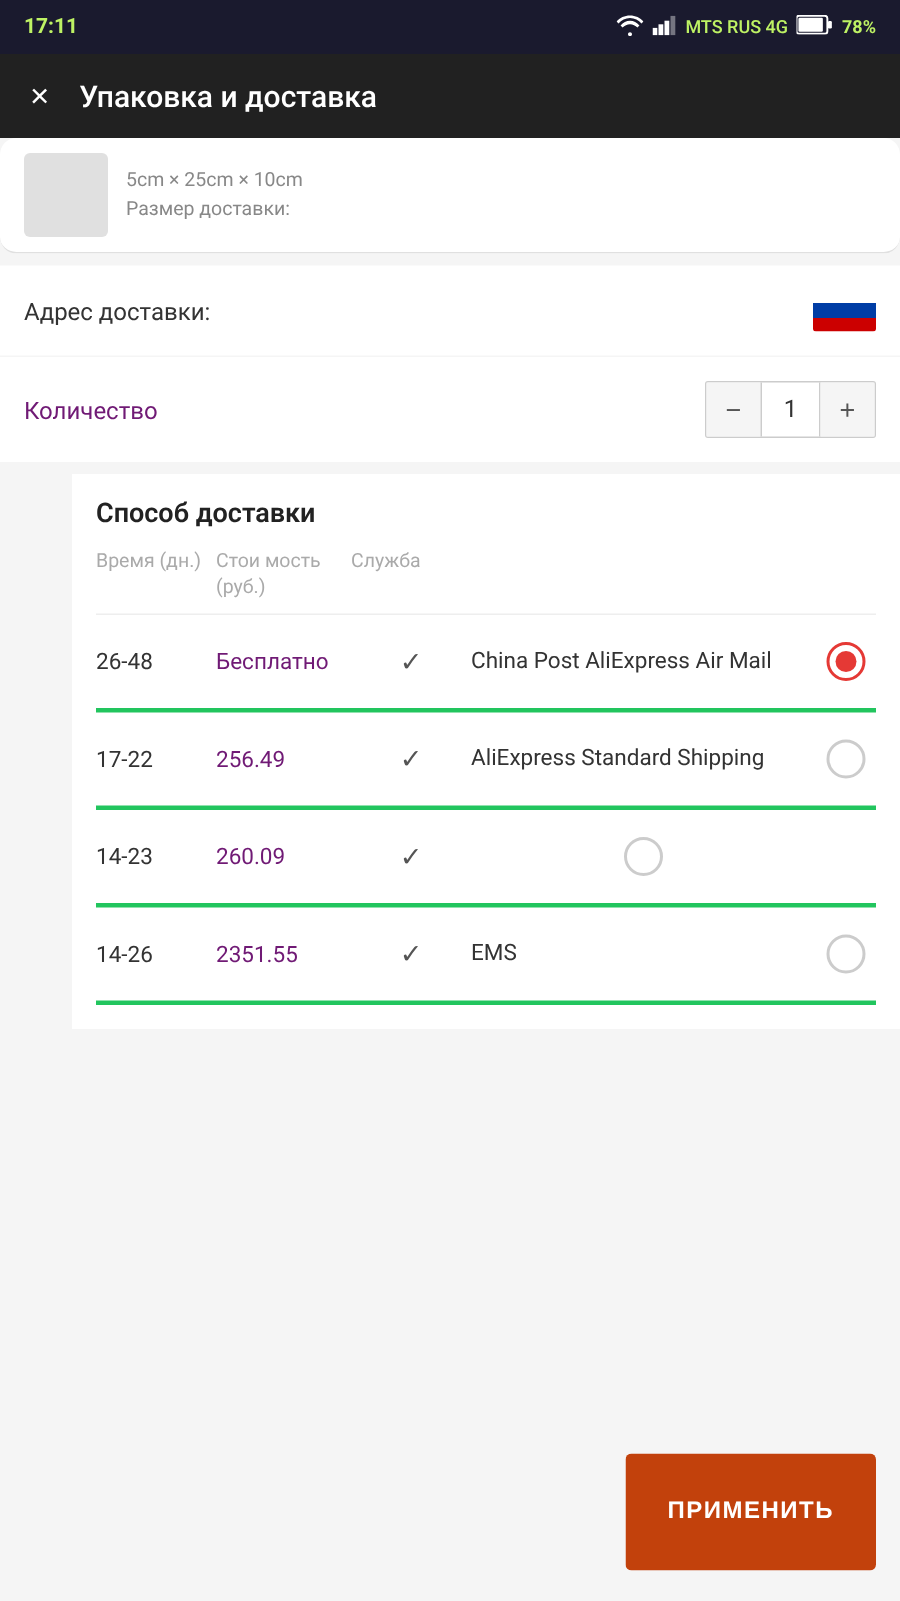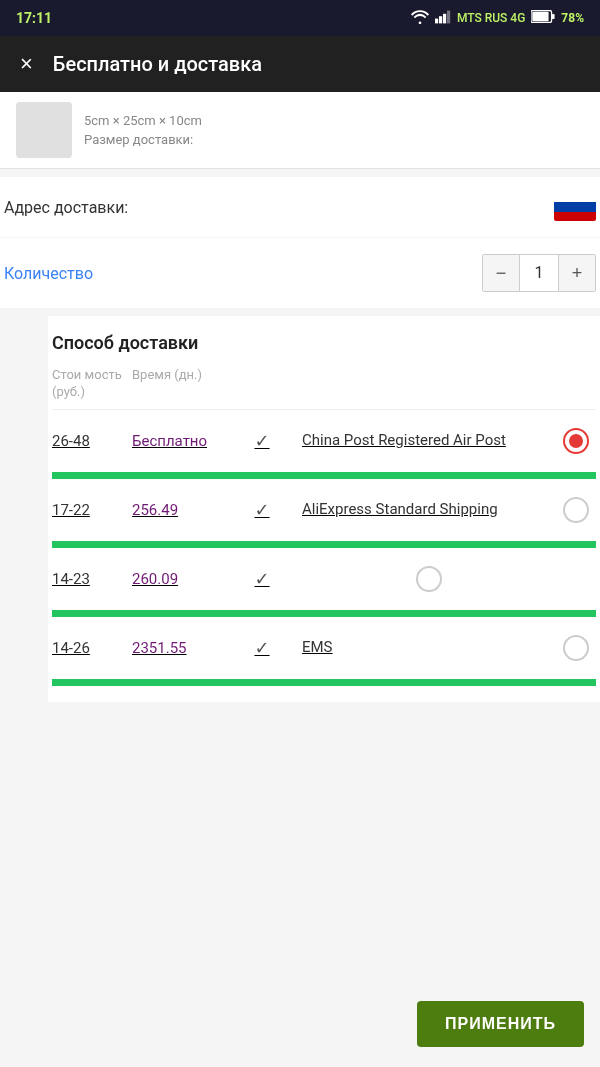--- a/index.html
+++ b/index.html
@@ -58,40 +58,41 @@
     }
 
     
     .product-preview {
       background: #fff;
       display: flex;
       align-items: center;
       padding: 10px 16px;
       border-bottom: 1px solid #e0e0e0;
       min-height: 72px;
+      border-radius: 11px;
     }
     .product-thumb {
       width: 56px;
       height: 56px;
       background: #e0e0e0;
       border-radius: 4px;
       flex-shrink: 0;
       margin-right: 12px;
     }
     .product-info {
       font-size: 13px;
       color: #888;
       line-height: 1.5;
     }
 
     
     .section {
       background: #fff;
       margin-top: 8px;
-      padding: 16px 4px;
+      padding: 16px 16px;
     }
 
     
     .delivery-address-row {
       display: flex;
       align-items: center;
       justify-content: space-between;
     }
     .delivery-label {
       font-size: 16px;
@@ -110,21 +111,21 @@
     .flag-stripe-red { background: #CC0000; flex: 1; }
 
     
     .quantity-row {
       display: flex;
       align-items: center;
       justify-content: space-between;
     }
     .quantity-label {
       font-size: 16px;
-      color: #3b82f6;
+      color: #701a75;
     }
     .quantity-control {
       display: flex;
       align-items: center;
       gap: 0;
       border: 1px solid #ccc;
       border-radius: 2px;
     }
     .qty-btn {
       width: 36px;
@@ -164,23 +165,22 @@
       padding: 4px 0 8px 0;
       border-bottom: 1px solid #eee;
     }
     .shipping-table-header .col { line-height: 1.3; }
 
     .shipping-row {
       display: grid;
       grid-template-columns: 80px 90px 80px 1fr 40px;
       align-items: center;
       padding: 18px 0;
-      border-bottom: 7px solid #22c55e;
+      border-bottom: 3px solid #22c55e;
       font-size: 15px;
-      text-decoration: underline;
     }
     .shipping-row .col-days { color: #333; }
     .shipping-row .col-cost { color: #701a75; }
     .shipping-row .col-track {
       color: #555;
       font-size: 18px;
       text-align: center;
     }
     .shipping-row .col-service { color: #333; line-height: 1.4; }
     .shipping-row .col-radio {
@@ -211,25 +211,25 @@
       background: #e53935;
     }
 
     
     .apply-btn-container {
       position: fixed;
       bottom: 20px;
       right: 16px;
     }
     .apply-btn {
-      background: #4d7c0f;
+      background: #c2410c;
       color: #fff;
       border: none;
       border-radius: 4px;
-      padding: 14px 28px;
+      padding: 30px 28px;
       font-size: 16px;
       font-weight: 700;
       letter-spacing: 1px;
       cursor: pointer;
       text-transform: uppercase;
     }
 
     
     .bottom-area {
       height: 80px;
@@ -261,21 +261,21 @@
         <rect x="24.5" y="4" width="3" height="6" rx="1" fill="white"></rect>
         <rect x="1.5" y="1.5" width="19" height="11" rx="1" fill="white"></rect>
       </svg>
     </span>
     <span style="font-size:12px;font-weight:bold;">78%</span>
   </div>
 </div>
 
 <div class="toolbar">
   <button class="close-btn">×</button>
-  <span class="toolbar-title">Бесплатно и доставка</span>
+  <span class="toolbar-title">Упаковка и доставка</span>
 </div>
 
 <div class="product-preview">
   <div class="product-thumb"></div>
   <div class="product-info">
     <div>5cm × 25cm × 10cm</div>
     <div>Размер доставки:</div>
   </div>
 </div>
 
@@ -298,31 +298,32 @@
       <span class="qty-value">1</span>
       <button class="qty-btn">+</button>
     </div>
   </div>
 </div>
 
 <div class="section" style="margin-top:8px;margin-left:48px;">
   <div class="shipping-title">Способ доставки</div>
 
   <div class="shipping-table-header">
+    <div class="col">Время (дн.)</div>
     <div class="col">Стои мость (руб.)</div>
-    <div class="col">Время (дн.)</div>
+    <div class="col">Служба</div>
     <div class="col"></div>
   </div>
 
   <div id="shipping-rows">
       <div class="shipping-row">
       <div class="col-days">26-48</div>
       <div class="col-cost">Бесплатно</div>
       <div class="col-track">✓</div>
-      <div class="col-service">China Post Registered Air Post</div>
+      <div class="col-service">China Post AliExpress Air Mail</div>
       <div class="col-radio">
           <div class="radio-circle selected"></div>
         </div>
     </div>
       <div class="shipping-row">
       <div class="col-days">17-22</div>
       <div class="col-cost">256.49</div>
       <div class="col-track">✓</div>
       <div class="col-service">AliExpress Standard Shipping</div>
       <div class="col-radio">

